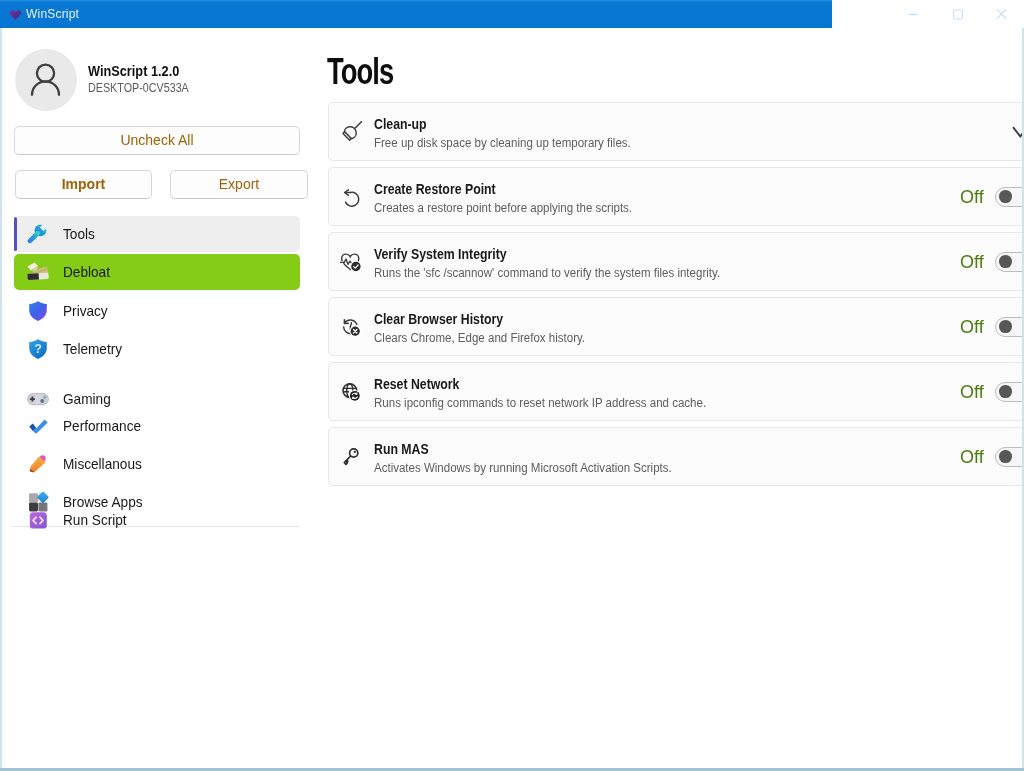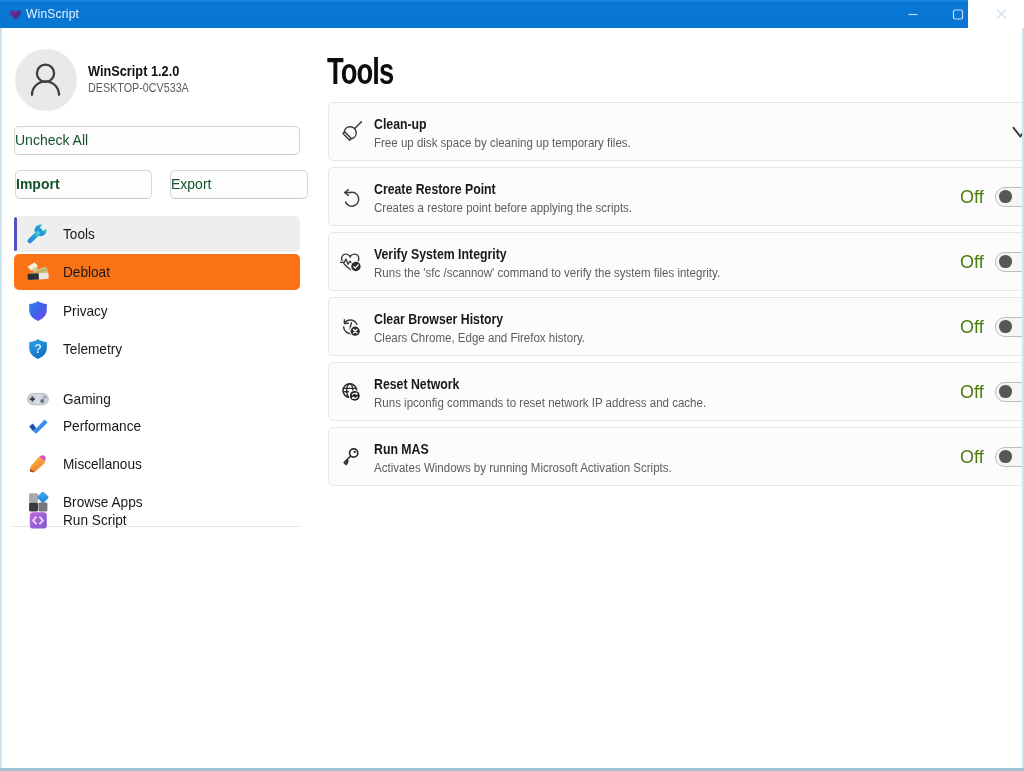--- a/index.html
+++ b/index.html
@@ -1,45 +1,45 @@
 <!DOCTYPE html>
 <html><head>
 <meta charset="utf-8">
 <style>
   * { margin:0; padding:0; box-sizing:border-box; }
   html,body { width:1024px; height:771px; overflow:hidden; }
   body { position:relative; background:#ffffff; font-family:"Liberation Sans", sans-serif; }
   .abs { position:absolute; }
 
   
-  .titlebar { position:absolute; left:0; top:0; width:968px; height:28px;
+  .titlebar { position:absolute; left:0; top:0; width:832px; height:28px;
     background:linear-gradient(#1b89de 0px, #1b89de 1px, #0878d4 2px, #0676d2 28px);padding-left:24px; }
   .tb-title { position:absolute; left:26px; top:7px; font-size:12px; color:#e8f3fc; letter-spacing:0.2px; }
 
   
   .b-left  { position:absolute; left:0; top:28px; width:2px; height:743px; background:#cfe4ef; z-index:50; }
   .b-right { position:absolute; left:1021.6px; top:28px; width:2.4px; height:743px; background:#cbe5ee; z-index:50; }
   .b-bottom{ position:absolute; left:0; top:768px; width:1024px; height:3px; background:#a3c2d4; z-index:51; }
 
   
   .avatar { position:absolute; left:15px; top:49px; width:62px; height:62px; border-radius:50%; background:#e9e9e9; }
   .appname { position:absolute; left:88px; top:62px; font-size:15px; font-weight:700; color:#121212; transform:scaleX(0.85); transform-origin:left top; }
   .host    { position:absolute; left:88px; top:81px; font-size:12.5px; color:#5c5c5c; transform:scaleX(0.86); transform-origin:left top; }
 
   .btn { position:absolute; height:29px; background:#fdfdfd; border:1px solid #d7d7d7; border-bottom-color:#c9c9c9;
-    border-radius:5px; font-size:14px; color:#14532d; line-height:27px; }
+    border-radius:5px; font-size:14px; color:#a16207; text-align:center; line-height:27px; }
   .btn-uncheck { left:14px; top:126px; width:286px; }
   .btn-import  { left:15px; top:170px; width:137px;font-weight:bold; }
   .btn-export  { left:162px; top:170px; width:138px;margin-left:8px; }
 
   .nav-row { position:absolute; left:14px; width:286px; height:36px; border-radius:5px; }
   .nav-row .txt { position:absolute; left:49px; top:50%; transform:translateY(-50%) scaleX(0.94); transform-origin:left center; font-size:14.5px; color:#191919; white-space:nowrap; }
   .nav-row .ic  { position:absolute; left:13px; top:50%; transform:translateY(-50%); width:22px; height:22px; }
   .nav-sel { background:#eeeeee; }
-  .nav-hov { background:#f97316; }
+  .nav-hov { background:#84cc16; }
   .accent { position:absolute; left:14px; top:217px; width:3.4px; height:34px; border-radius:2px; background:#584fc0; z-index:5; }
   .nav-div { position:absolute; left:12px; top:526px; width:288px; height:1px; background:#e6e6e6; }
 
   
   .h1 { position:absolute; left:327px; top:51px; font-size:36px; font-weight:700; color:#0d0d0d; letter-spacing:-1.2px; transform:scaleX(0.76); transform-origin:left top; }
   .card { position:absolute; left:328px; width:700px; height:59px; background:#fcfcfc;
     border:1px solid #e7e7e7; border-radius:5px; }
   .card .cic { position:absolute; left:11px; top:50%; transform:translateY(-50%); width:22px; height:22px; }
   .card .ct  { position:absolute; left:45px; top:11.5px; font-size:15px; font-weight:700; color:#191919; transform:scaleX(0.82); transform-origin:left top; white-space:nowrap; }
   .card .cd  { position:absolute; left:45px; top:33px; font-size:12px; color:#5d5d5d; transform:scaleX(0.96); transform-origin:left top; white-space:nowrap; }

